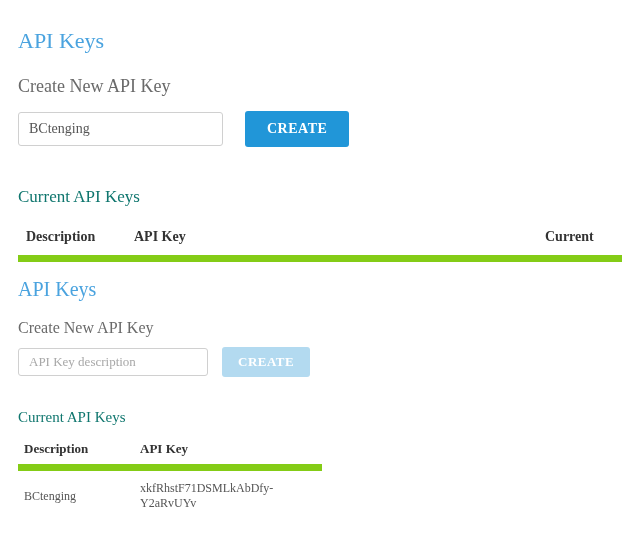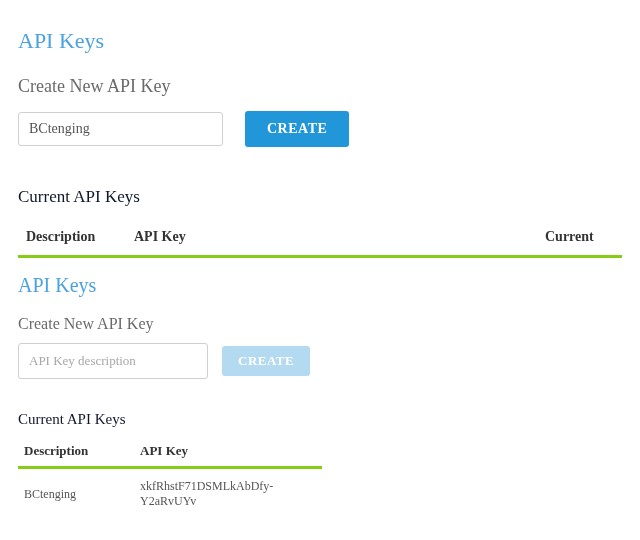--- a/index.html
+++ b/index.html
@@ -46,21 +46,21 @@
       font-size: 14px;
       color: #555;
       font-family: inherit;
     }
     .text-input::placeholder {
       color: #a8a8a8;
       font-size: 13px;
     }
     .text-input.small {
       width: 190px;
-      height: 36px;
+      height: 28px;
       font-size: 13px;
     }
     .btn {
       background: #2196d8;
       color: #ffffff;
       border: none;
       border-radius: 3px;
       height: 36px;
       padding: 0 22px;
       font-size: 14px;
@@ -71,21 +71,21 @@
       text-align: right;
     }
     .btn.disabled {
       background: #b3daf0;
       height: 30px;
       padding: 0 16px;
       font-size: 13px;
       cursor: default;
     }
     .keys-subtitle {
-      color: #0f172a;
+      color: #0f766e;
       font-size: 17px;
       font-weight: 400;
       margin-bottom: 12px;
       margin-top: 16px;
     }
     .keys-subtitle.small {
       font-size: 15px;
       margin-bottom: 8px;
     }
     table {
@@ -94,21 +94,21 @@
     }
     .table-wide {
       width: 604px;
     }
     thead th {
       text-align: left;
       font-size: 14px;
       font-weight: 700;
       color: #333;
       padding: 10px 8px 10px 8px;
-      border-bottom: 3px solid #84cc16;
+      border-bottom: 7px solid #84cc16;
     }
     .th-desc {
       width: 108px;
     }
     .th-key {
       width: auto;
     }
     .th-created {
       text-align: left;
       width: 85px;

